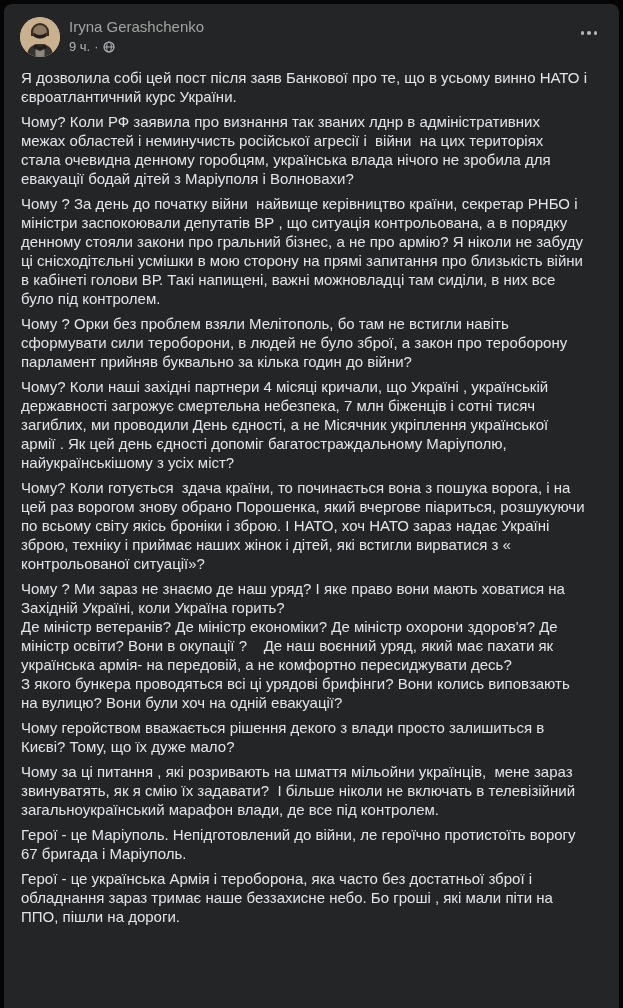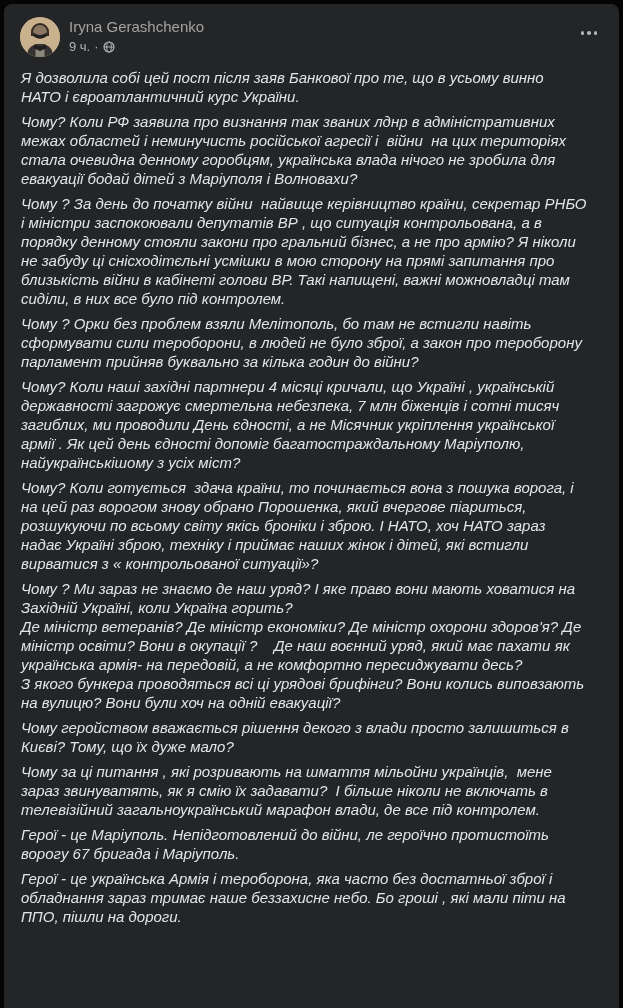--- a/index.html
+++ b/index.html
@@ -76,21 +76,20 @@
   }
   .content {
     padding: 11px 16px 16px 17px;
     color: #e2e4e9;
     font-size: 15px;
     line-height: 19px;
   }
   .para {
     white-space: pre-wrap;
     margin: 0 16px 6px 0;
-    font-style: italic;
   }
   .para:last-child { margin-bottom: 0; }
   .globe { display: block; }
 </style>
 </head>
 <body>
 
 <div class="card">
 
   <div class="header">

